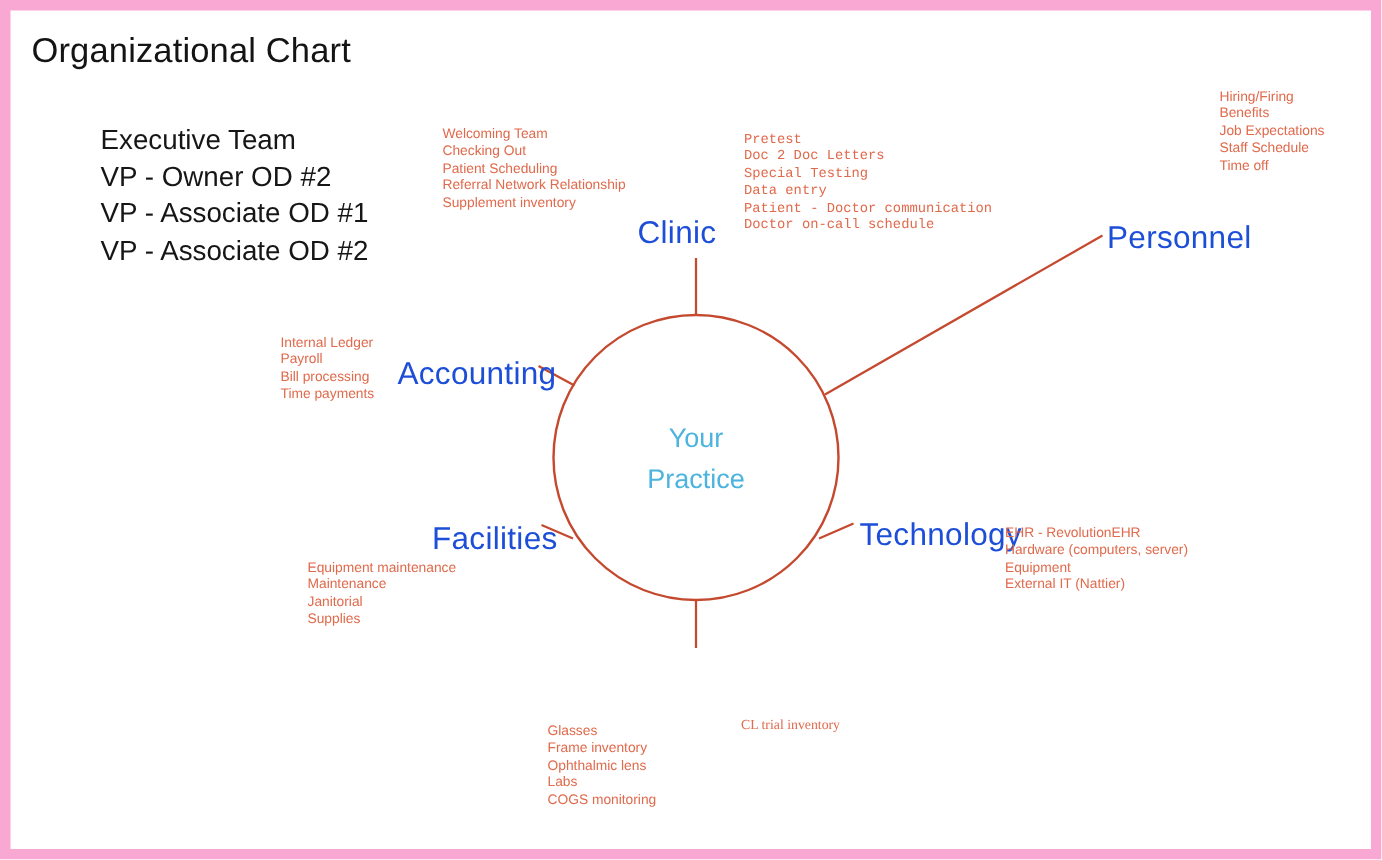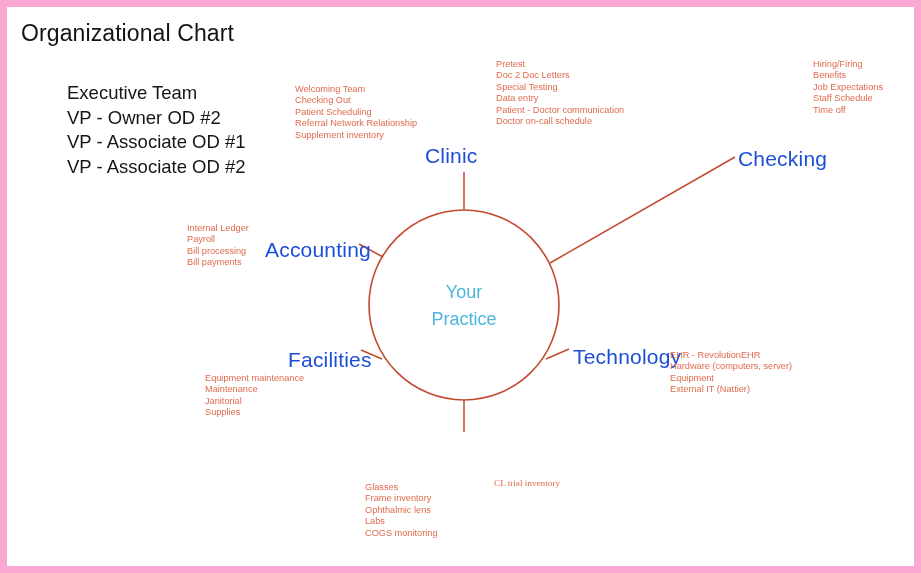--- a/index.html
+++ b/index.html
@@ -113,38 +113,38 @@
       <div>VP - Associate OD #2</div>
     </div>
 
     <div class="center-text" style="left:407px; top:272px; width:100px;">
       <div>Your</div>
       <div>Practice</div>
     </div>
 
     <div class="branch-label" style="left:418px; top:137px;">Clinic</div>
 
-    <div class="branch-label" style="left:731px; top:140px;">Checking</div>
+    <div class="branch-label" style="left:731px; top:140px;">Personnel</div>
 
     <div class="branch-label" style="left:566px; top:338px;">Technology</div>
 
 
     <div class="branch-label" style="left:281px; top:341px;">Facilities</div>
 
     <div class="branch-label" style="left:258px; top:231px;">Accounting</div>
 
     <div class="detail-list" style="left:288px; top:77px;">
       <div>Welcoming Team</div>
       <div>Checking Out</div>
       <div>Patient Scheduling</div>
       <div>Referral Network Relationship</div>
       <div>Supplement inventory</div>
     </div>
 
-    <div class="detail-list" style="left:489px; top:52px;">
+    <div class="detail-list" style="left:489px; top:80px;font-family:Liberation Mono, monospace;">
       <div>Pretest</div>
       <div>Doc 2 Doc Letters</div>
       <div>Special Testing</div>
       <div>Data entry</div>
       <div>Patient - Doctor communication</div>
       <div>Doctor on-call schedule</div>
     </div>
 
     <div class="detail-list" style="left:806px; top:52px;">
       <div>Hiring/Firing</div>
@@ -177,17 +177,17 @@
       <div>Equipment maintenance</div>
       <div>Maintenance</div>
       <div>Janitorial</div>
       <div>Supplies</div>
     </div>
 
     <div class="detail-list" style="left:180px; top:216px;">
       <div>Internal Ledger</div>
       <div>Payroll</div>
       <div>Bill processing</div>
-      <div>Bill payments</div>
+      <div>Time payments</div>
     </div>
 
   </div>
 </div>
 
 </body></html>

